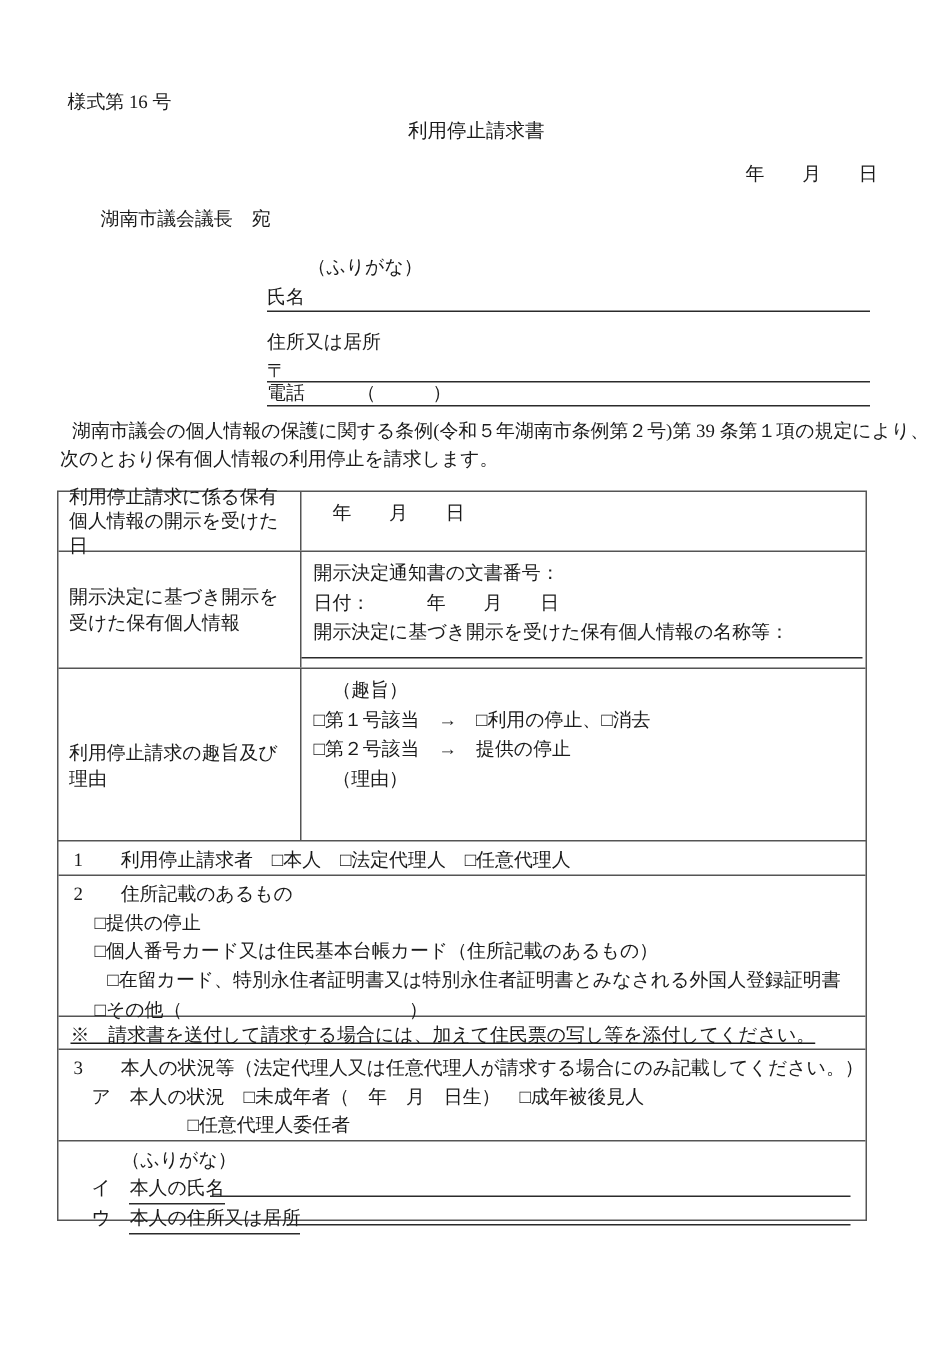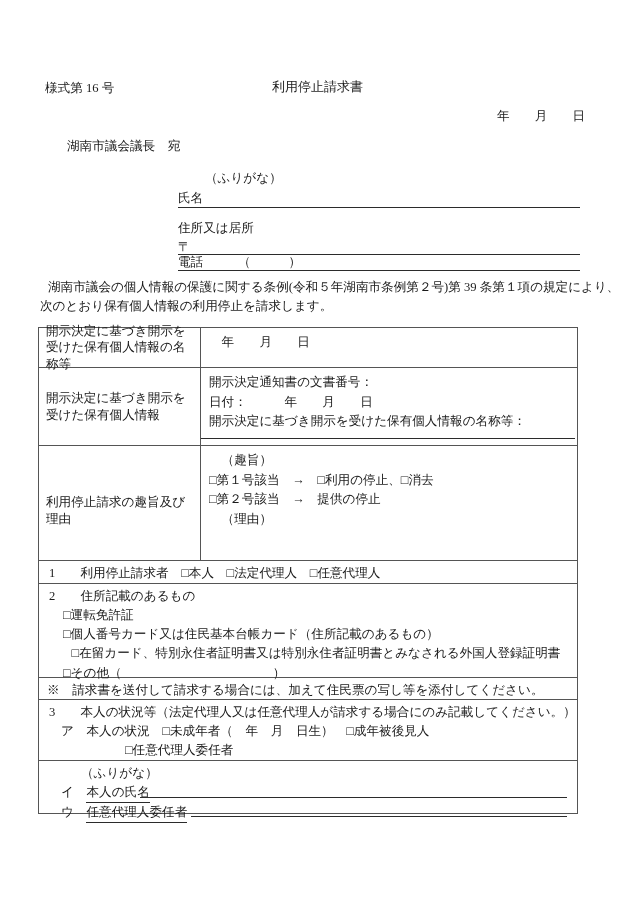--- a/index.html
+++ b/index.html
@@ -78,21 +78,21 @@
     border-bottom: 1px solid #2b2b2b;
     height: 0;
   }
   .uw { border-bottom: 1px solid #2b2b2b; display: inline-block; }
 </style>
 </head>
 <body>
 
 <div id="page">
 
-  <div class="t form-no" style="left:45px; top:62px;margin-top:20px;">様式第 16 号</div>
+  <div class="t form-no" style="left:45px; top:62px;">様式第 16 号</div>
 
   <div class="t doc-title" style="left:272px; top:80px;">利用停止請求書</div>
 
   <div class="t" style="left:497px; top:110px;">年　　月　　日</div>
 
   <div class="t" style="left:67px; top:140px;">湖南市議会議長　宛</div>
 
   <div class="t" style="left:205px; top:172px;">（ふりがな）</div>
 
   <div class="t" style="left:178px; top:192px;">氏名</div>
@@ -107,21 +107,21 @@
   <div class="t" style="left:238px; top:256px;">（　　　）</div>
   <div class="uline" style="left:178px; top:270px; width:402px;"></div>
 
   <div class="t" style="left:48px; top:281px;">湖南市議会の個人情報の保護に関する条例(令和５年湖南市条例第２号)第 39 条第１項の規定により、</div>
   <div class="t" style="left:40px; top:300px;text-align:center;">次のとおり保有個人情報の利用停止を請求します。</div>
 
   <div class="tbl" style="left:38px; top:327px; width:540px; height:250px;">
 
     <div class="trow" style="height:40px;">
       <div class="cell-l">
-        <span class="lbl">開示決定に基づき開示を受けた保有個人情報の名称等</span>
+        <span class="lbl">利用停止請求に係る保有個人情報の開示を受けた日</span>
       </div>
       <div class="cell-r">
         <div class="ln">　年　　月　　日</div>
       </div>
     </div>
 
     <div class="trow" style="height:78px;">
       <div class="cell-l">
         <span class="lbl">開示決定に基づき開示を受けた保有個人情報</span>
       </div>
@@ -147,40 +147,40 @@
   </div>
 
   <div class="tbl" style="left:38px; top:560px; width:540px; height:254px;">
 
     <div class="flat" style="height:23px;">
       <div class="ln"><span>1</span><span>　　</span><span>利用停止請求者</span><span>　</span><span>□本人　□法定代理人　□任意代理人</span></div>
     </div>
 
     <div class="flat" style="height:94px;">
       <div class="ln"><span>2</span><span>　　</span><span>住所記載のあるもの</span></div>
-      <div class="ln" style="padding-left:14px;">□運転免許証</div>
+      <div class="ln" style="padding-left:14px;">□提供の停止</div>
       <div class="ln" style="padding-left:14px;">□個人番号カード又は住民基本台帳カード（住所記載のあるもの）</div>
       <div class="ln" style="padding-left:14px;text-align:center;">□在留カード、特別永住者証明書又は特別永住者証明書とみなされる外国人登録証明書</div>
       <div class="ln" style="padding-left:14px;">□その他（　　　　　　　　　　　　）</div>
     </div>
 
-    <div class="flat" style="height:22px; padding-left:8px;">
+    <div class="flat" style="height:22px; padding-left:8px;text-decoration:underline;">
       <div class="ln">※　請求書を送付して請求する場合には、加えて住民票の写し等を添付してください。</div>
     </div>
 
     <div class="flat" style="height:61px;">
       <div class="ln"><span>3</span><span>　　</span><span>本人の状況等（法定代理人又は任意代理人が請求する場合にのみ記載してください。）</span></div>
       <div class="ln" style="padding-left:12px;"><span>ア</span><span>　</span><span>本人の状況</span><span>　</span><span>□未成年者（　年　月　日生）　□成年被後見人</span></div>
       <div class="ln" style="padding-left:76px;">□任意代理人委任者</div>
     </div>
 
     <div class="flat" style="height:53px; padding-left:10px;">
       <div class="ln" style="padding-left:32px;">（ふりがな）</div>
 
       <div class="ln" style="padding-left:12px; position:relative;"><span>イ</span><span>　</span><span class="uw">本人の氏名</span></div>
       <div class="inner-line" style="left:101px; right:10px; top:36px;"></div>
 
-      <div class="ln" style="padding-left:12px; position:relative;"><span>ウ</span><span>　</span><span class="uw">任意代理人委任者</span></div>
+      <div class="ln" style="padding-left:12px; position:relative;"><span>ウ</span><span>　</span><span class="uw">本人の住所又は居所</span></div>
       <div class="inner-line" style="left:152px; right:10px; top:55px;"></div>
     </div>
   </div>
 
 </div>
 
 </body></html>

